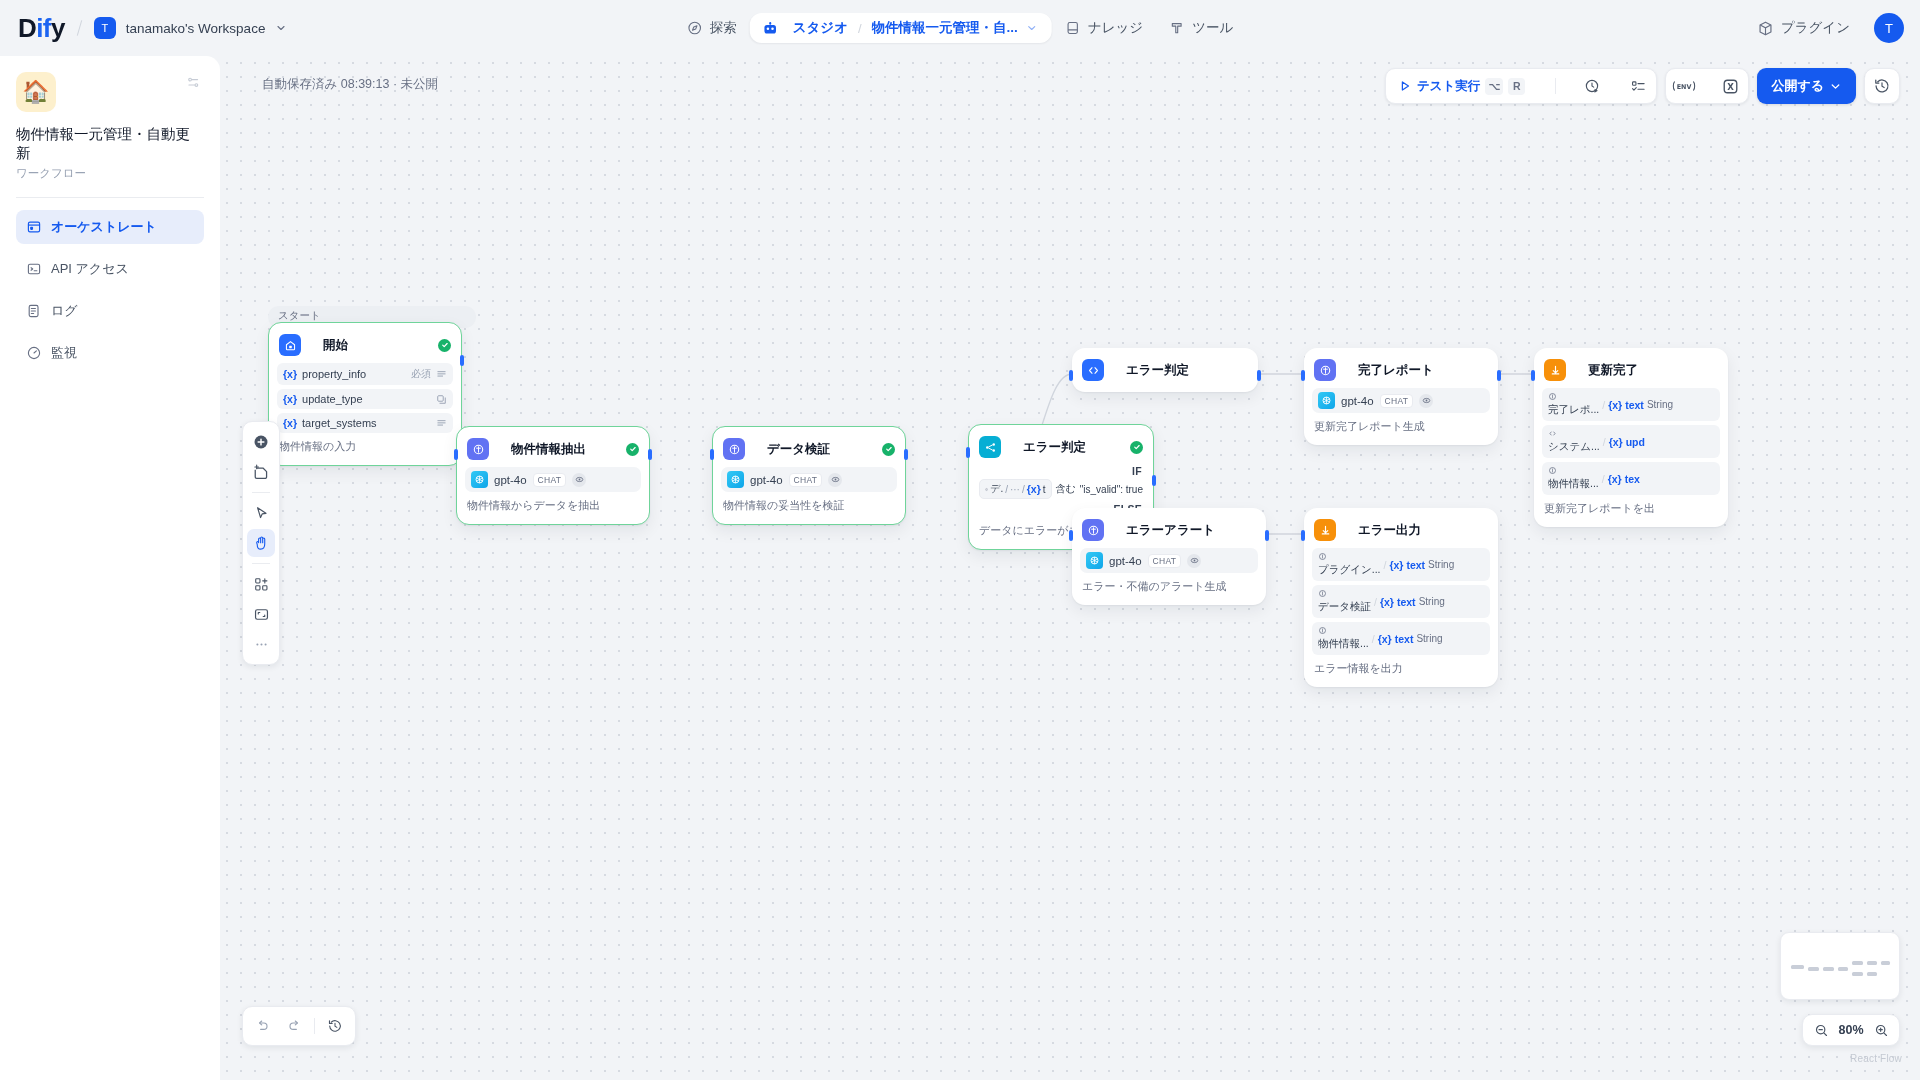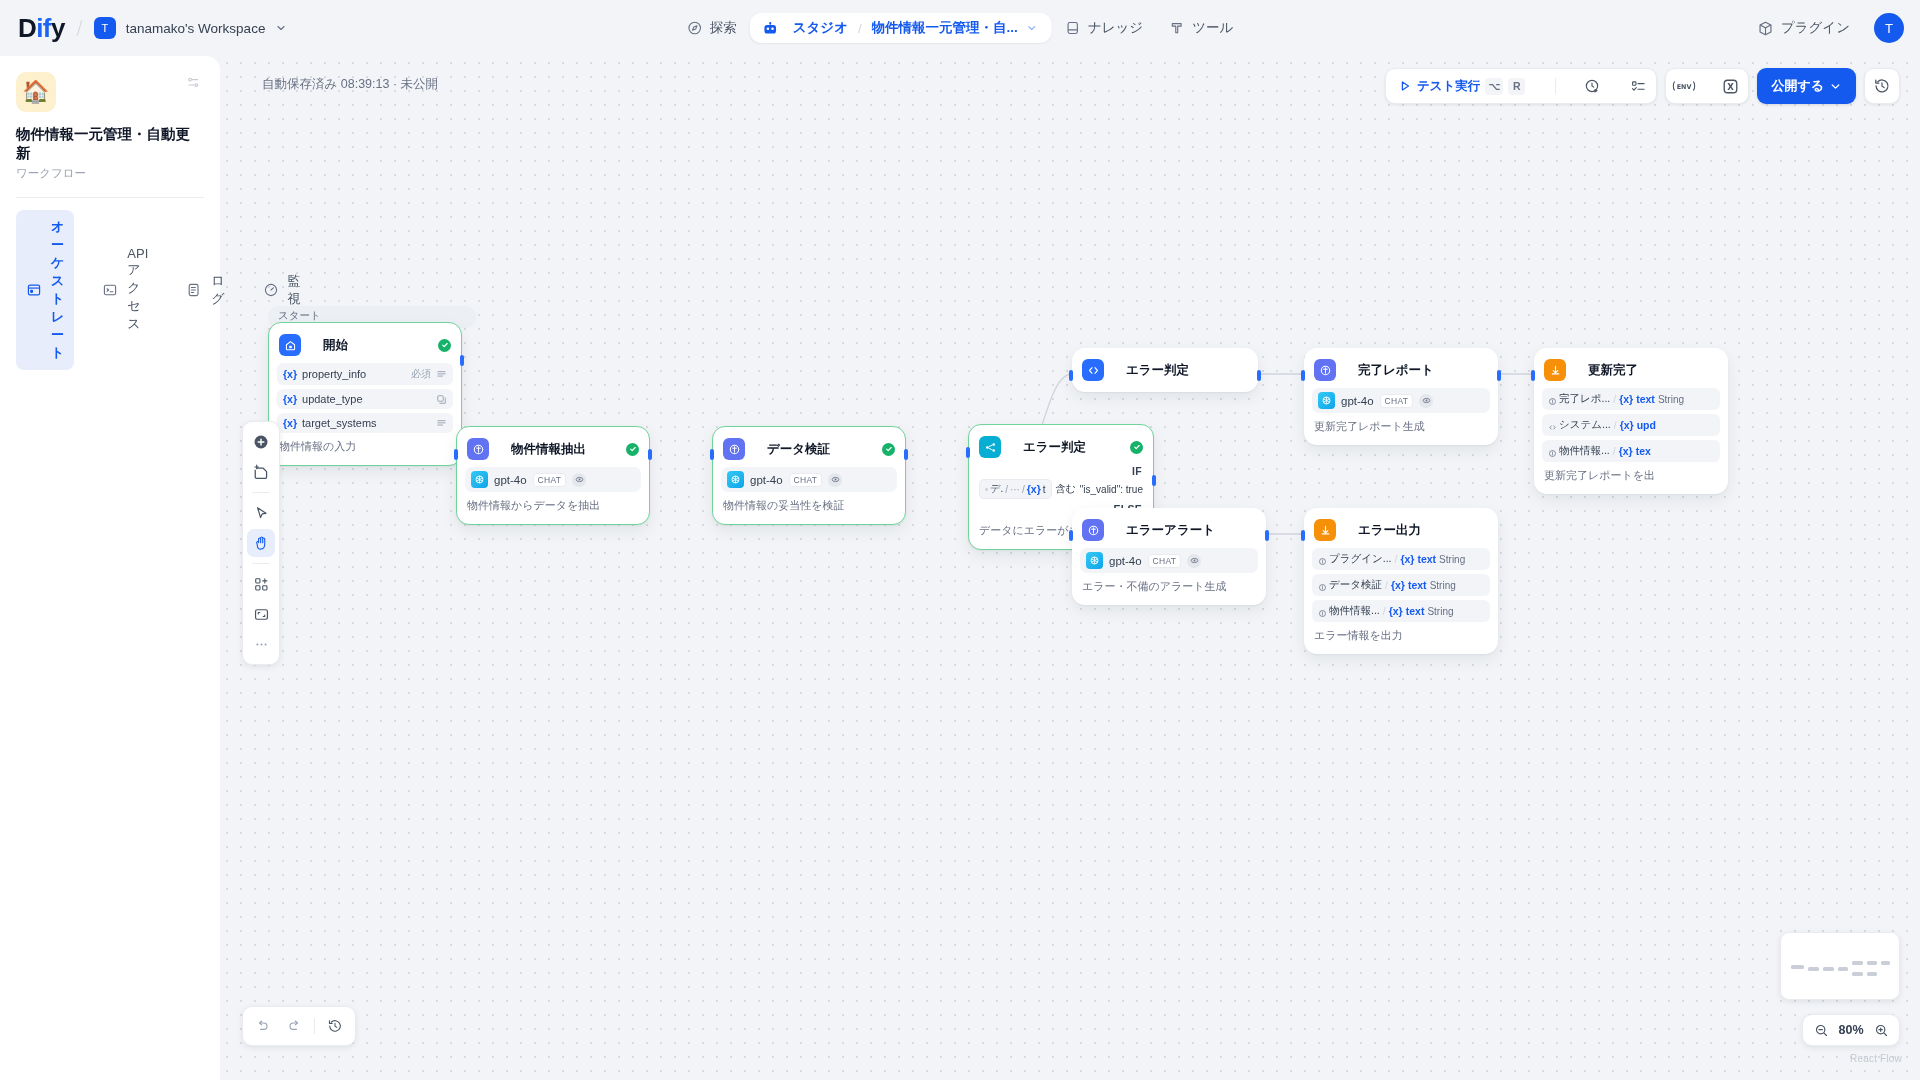--- a/index.html
+++ b/index.html
@@ -64,24 +64,24 @@
     border-top-right-radius: 14px;
     z-index: 30;
     padding: 16px 16px 0 16px;
   }
   .side-top { display: flex; align-items: flex-start; justify-content: space-between; }
   .app-icon {
     width: 40px; height: 40px; border-radius: 10px; background: #fdf0cd;
     display:flex; align-items:center; justify-content:center; font-size: 22px;
   }
   .side-gear { opacity: .55; cursor: pointer; padding: 2px; }
-  .app-title { margin-top: 13px; font-size: 14.5px; font-weight: 700; color: #101828; line-height: 1.3; }
+  .app-title { margin-top: 13px; font-size: 14.5px; font-weight: 400; color: #101828; line-height: 1.3; }
   .app-sub { margin-top: 3px; font-size: 11.5px; color: #98a2b3; }
   .side-hr { margin: 16px 0 12px 0; height: 1px; background: #eaecf0; }
-  .side-nav { display: flex; flex-direction: row; gap: 18px; }
+  .side-nav { display: flex; flex-direction: column; gap: 8px; }
   .side-item {
     display: flex; align-items: center; gap: 9px;
     padding: 8px 10px; border-radius: 8px; font-size: 13px; color: #495464; cursor: pointer;
   }
   .side-item.active { background: #e7edfb; color: #155aef; font-weight: 600; }
   .side-item svg { flex-shrink: 0; }
 
   
   .canvas {
     position: absolute; top: 56px; left: 220px; width: 1700px; height: 1024px;
@@ -241,21 +241,21 @@
     display:flex; align-items:center; gap: 2px;
     background: #f2f4f7; border: 0.5px solid #e9ebf0; border-radius: 5px;
     padding: 2px 5px; font-size: 10px; color:#354052; max-width: 104px; overflow:hidden;
   }
   .cond-dim { color: #98a2b3; }
   .out-row {
     display:flex; align-items:center; gap: 3px;
     background: #f2f4f7; border-radius: 6px; padding: 4px 6px; margin-top: 4px;
     font-size: 10.5px; color:#354052; overflow:hidden; white-space: nowrap;
   }
-  .out-src { display:flex; align-items:flex-end; gap:2px; overflow:hidden; text-overflow: ellipsis; max-width: 92px; }
+  .out-src { display:flex; align-items:flex-start; gap:2px; overflow:hidden; text-overflow: ellipsis; max-width: 92px; flex-direction: column; }
   .out-sep { color:#d0d5dd; }
   .out-type { color:#676f83; font-size: 10px; }
   .out-key { color:#155aef; font-weight: 700; }
 
   .group-label {
     position: absolute; font-size: 10.5px; color: #676f83; font-weight: 500;
   }
   .group-box {
     position: absolute; background: #eceff3; border-radius: 11px;
   }

